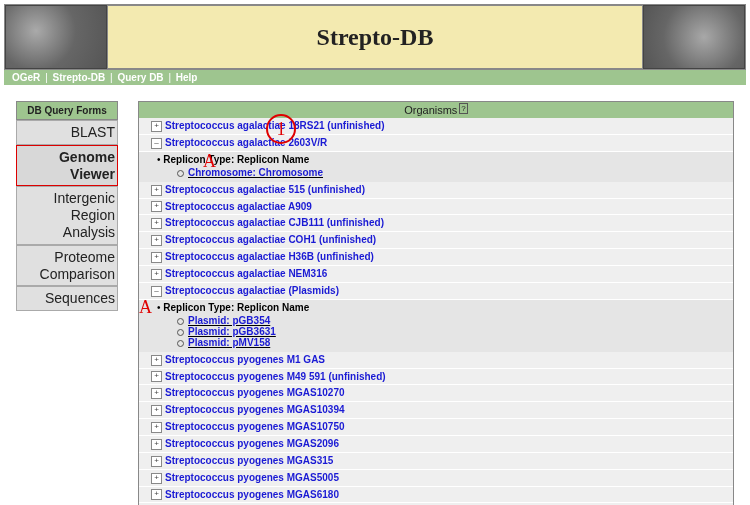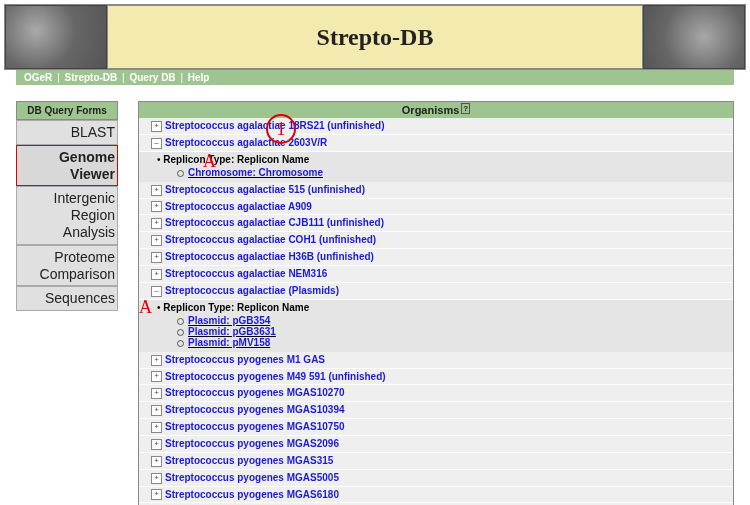--- a/index.html
+++ b/index.html
@@ -38,21 +38,21 @@
     font-family: "Times New Roman", serif;
     font-size: 24px;
     font-weight: bold;
     color: #222;
   }
   .navbar {
     background: #9ec58f;
     padding: 2px 8px;
     font-size: 10px;
     color: #fff;
-    margin: 0 16px;
+    margin: 0 4px;
   }
   .navbar a {
     color: #fff;
     font-weight: bold;
     text-decoration: none;
     cursor: pointer;
   }
   .navbar .sep {
     color: #fff;
     margin: 0 2px;
@@ -94,21 +94,21 @@
   .content {
     flex: 1;
     border: 1px solid #888;
     background: #fff;
     height: 415px;
     overflow: hidden;
   }
   .content-header {
     background: #9ec58f;
     text-align: center;
-    font-weight: bold;
+    font-weight: normal;
     font-size: 11px;
     padding: 2px;
     color: #222;
     position: relative;
   }
   .content-header .help {
     font-size: 8px;
     vertical-align: top;
     border: 1px solid #555;
     padding: 0 1px;

